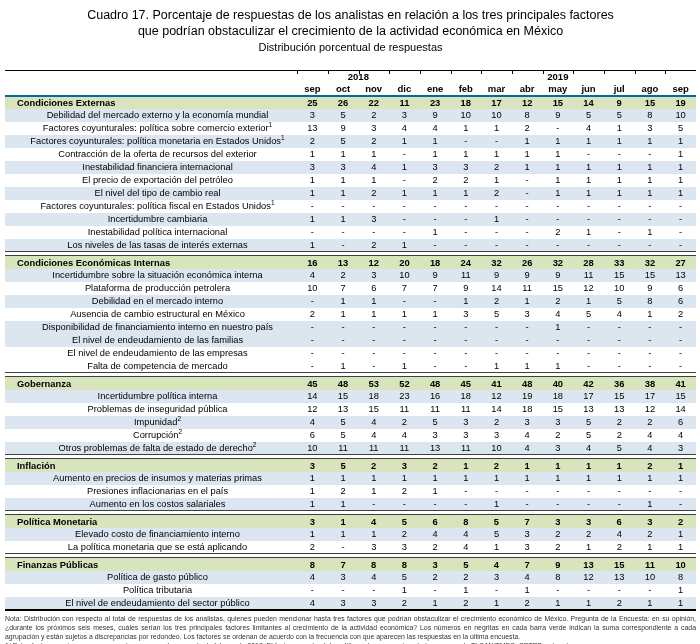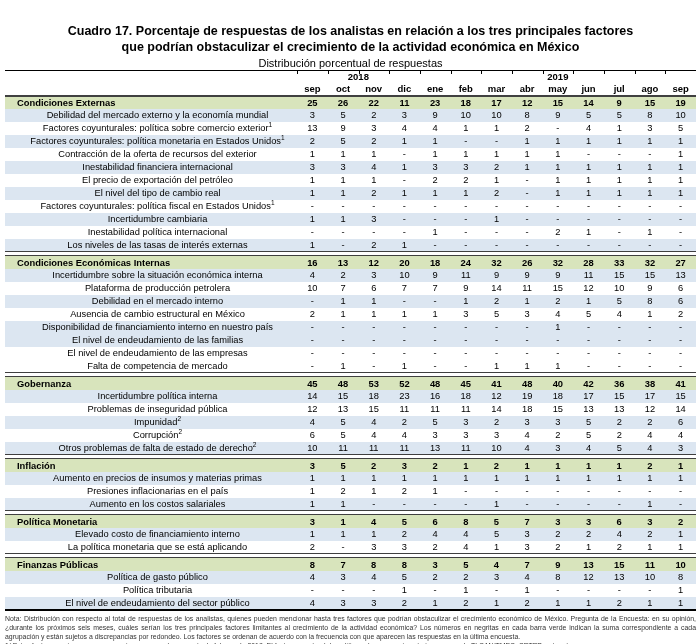--- a/index.html
+++ b/index.html
@@ -4,35 +4,35 @@
 <style>
   * { margin: 0; padding: 0; box-sizing: border-box; }
   html, body { background: #fff; }
   body {
     width: 700px; height: 644px;
     font-family: "Liberation Sans", sans-serif;
     color: #000;
   }
   .page { width: 700px; height: 644px; padding: 7px 4px 0 5px; overflow: hidden; }
 
-  .title { text-align: center; font-weight: bold; font-size: 12.5px; line-height: 16px; margin-top: 16px; }
-  .subtitle { text-align: center; font-size: 11px; line-height: 14px; margin-top: 1px; margin-bottom: 0; }
+  .title { text-align: center; font-weight: normal; font-size: 12.5px; line-height: 16px; }
+  .subtitle { text-align: center; font-size: 11px; line-height: 14px; margin-top: 1px; margin-bottom: 16px; }
 
   table { border-collapse: collapse; table-layout: fixed; width: 691px; }
   col.c-label { width: 292px; }
   th, td { padding: 0; height: 13px; vertical-align: middle; font-size: 9.3px; font-weight: normal; }
 
   
   .year-row th { border-top: 1.5px solid #000; font-weight: bold; font-size: 9.5px; height: 12px; text-align: center; }
   .year-row th.yg {
     background-image: repeating-linear-gradient(to right, #000 0 1px, transparent 1px calc(100% / var(--n)));
     background-size: 100% 3px;
     background-repeat: no-repeat;
   }
-  .month-row th { border-bottom: 2px solid #404040; font-weight: bold; font-size: 9.5px; height: 13px; text-align: center; }
+  .month-row th { border-bottom: 2px solid #0369a1; font-weight: bold; font-size: 9.5px; height: 13px; text-align: center; }
 
   
   tr.section-row th, tr.section-row td {
     background: var(--green, #D8E4BC);
     border-top: 1px solid #3f3f3f;
     font-weight: bold;
   }
   tr.section-row th { text-align: left; padding-left: 12px; font-size: 9.4px; }
   tr.section-row td { text-align: center; font-size: 9.4px; }
 

